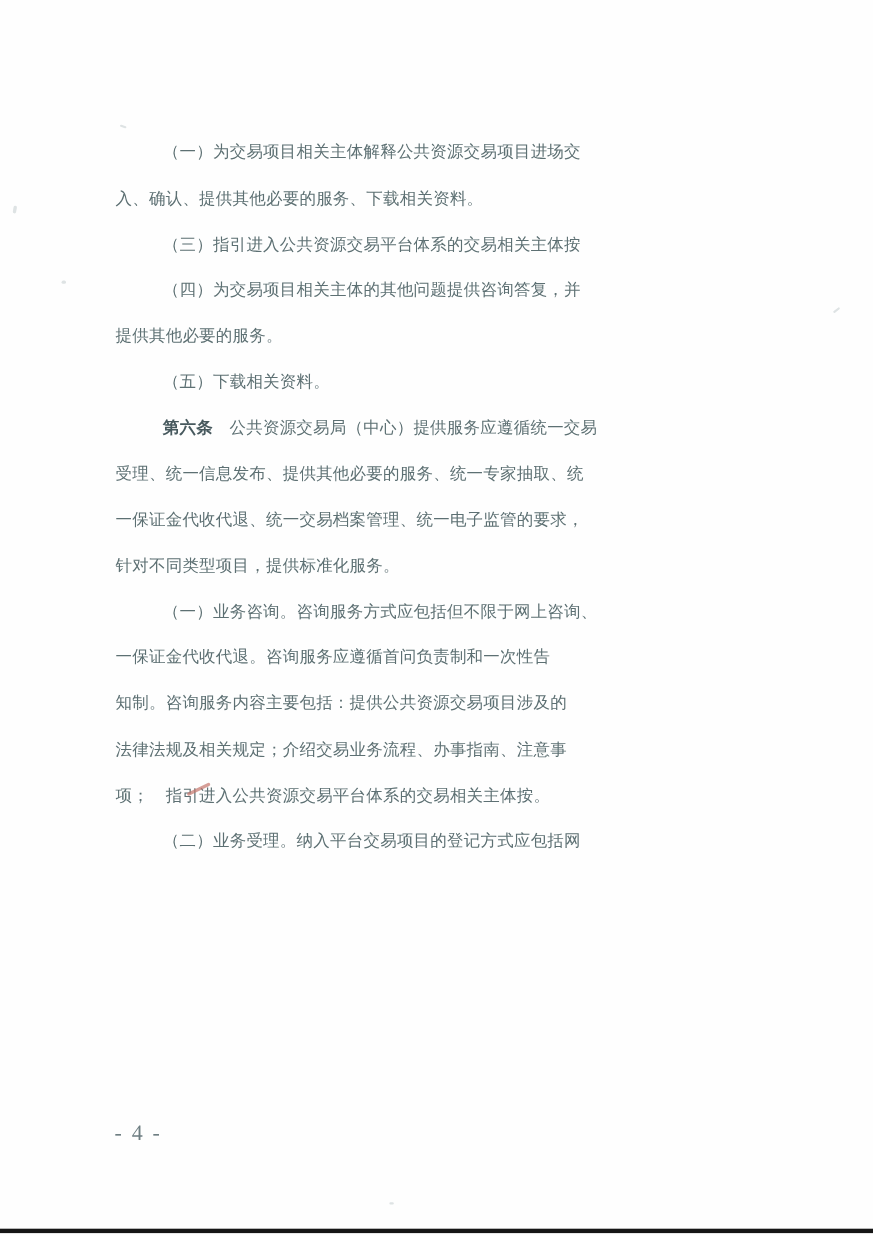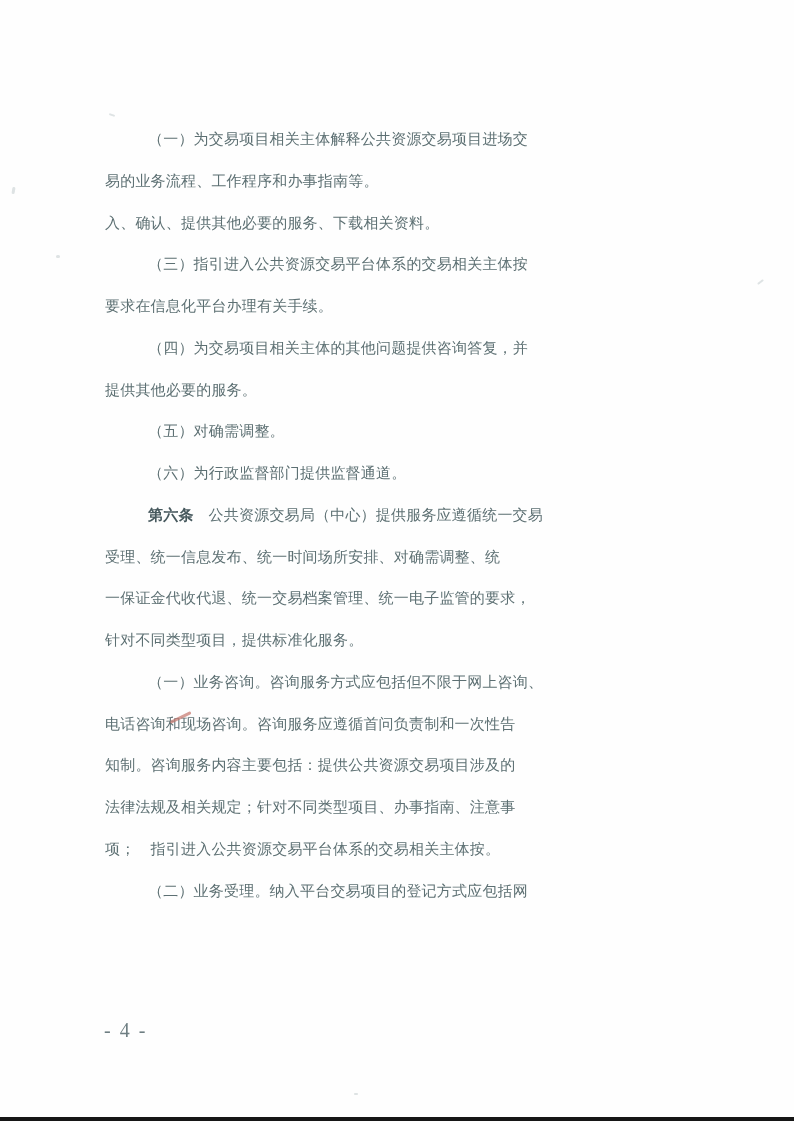--- a/index.html
+++ b/index.html
@@ -82,38 +82,35 @@
   .speck.s4 { left: 757px; top: 281px; width: 7px; height: 2px; transform: rotate(-38deg); }
   .speck.s5 { left: 354px; top: 1093px; width: 4px; height: 2px; }
 </style>
 </head>
 <body>
 
 <div class="page">
 
   <div class="doc-text">
     <div class="line indent">（一）为交易项目相关主体解释公共资源交易项目进场交</div>
-    <div class="line">易的业务流程、工作程序和办事指南等。</div>
     <div class="line">入、确认、提供其他必要的服务、下载相关资料。</div>
     <div class="line indent">（三）指引进入公共资源交易平台体系的交易相关主体按</div>
-    <div class="line">要求在信息化平台办理有关手续。</div>
     <div class="line indent">（四）为交易项目相关主体的其他问题提供咨询答复，并</div>
     <div class="line">提供其他必要的服务。</div>
-    <div class="line indent">（五）对确需调整。</div>
-    <div class="line indent">（六）为行政监督部门提供监督通道。</div>
+    <div class="line indent">（五）下载相关资料。</div>
     <div class="line indent">
       <span class="bold-head">第六条</span><span>公共资源交易局（中心）提供服务应遵循统一交易</span>
     </div>
-    <div class="line">受理、统一信息发布、统一时间场所安排、对确需调整、统</div>
+    <div class="line">受理、统一信息发布、提供其他必要的服务、统一专家抽取、统</div>
     <div class="line">一保证金代收代退、统一交易档案管理、统一电子监管的要求，</div>
     <div class="line">针对不同类型项目，提供标准化服务。</div>
     <div class="line indent">（一）业务咨询。咨询服务方式应包括但不限于网上咨询、</div>
-    <div class="line">电话咨询和现场咨询。咨询服务应遵循首问负责制和一次性告</div>
+    <div class="line">一保证金代收代退。咨询服务应遵循首问负责制和一次性告</div>
     <div class="line">知制。咨询服务内容主要包括：提供公共资源交易项目涉及的</div>
-    <div class="line">法律法规及相关规定；针对不同类型项目、办事指南、注意事</div>
+    <div class="line">法律法规及相关规定；介绍交易业务流程、办事指南、注意事</div>
     <div class="line">项；　指引进入公共资源交易平台体系的交易相关主体按。</div>
     <div class="line indent">（二）业务受理。纳入平台交易项目的登记方式应包括网</div>
   </div>
 
   <div class="red-mark"></div>
 
   <div class="page-number">- 4 -</div>
 
   <div class="scan-line"></div>
 

